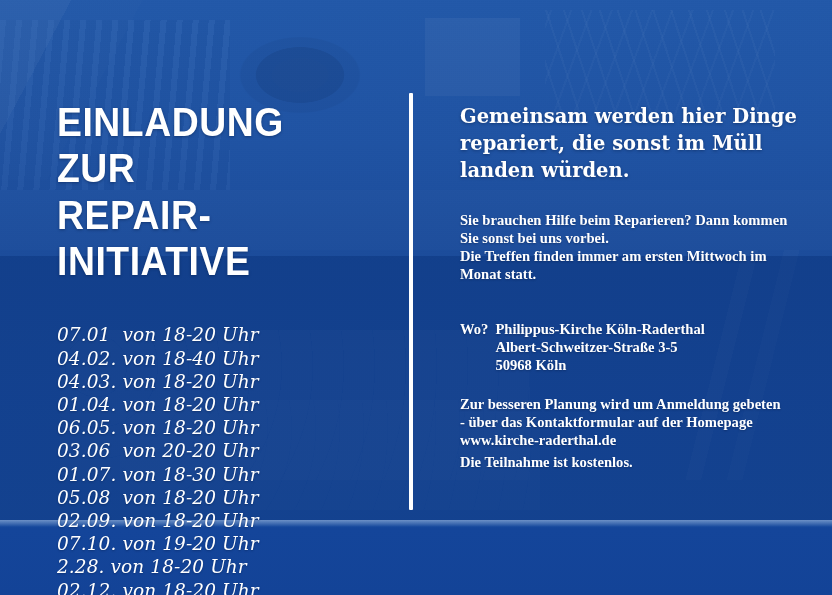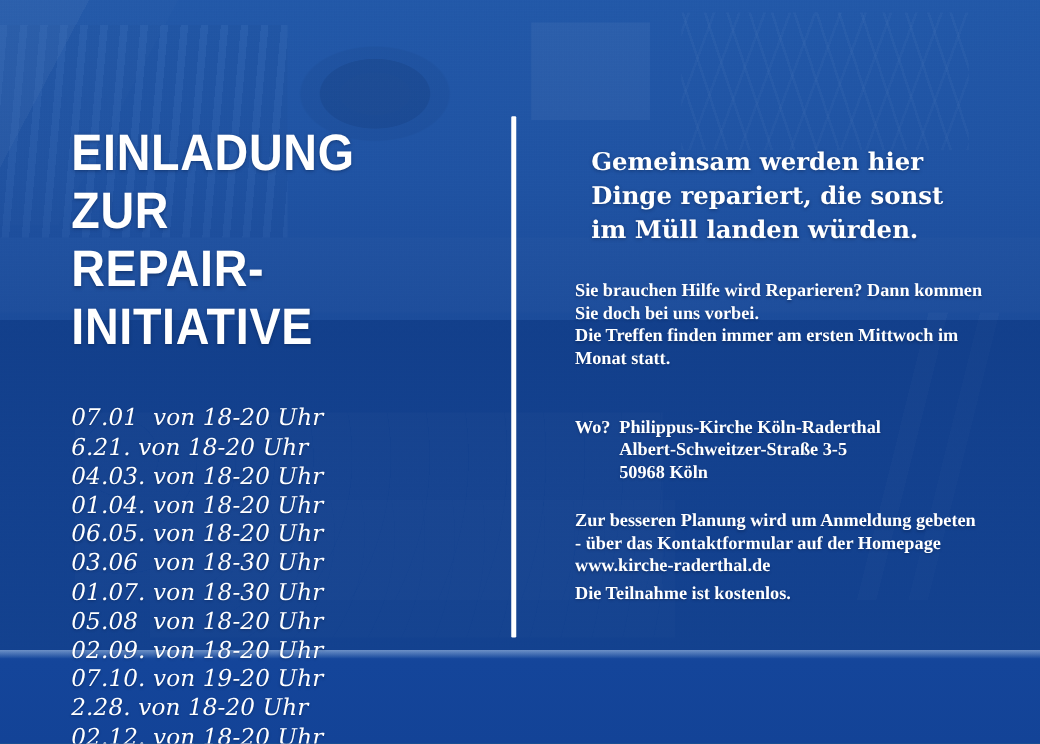--- a/index.html
+++ b/index.html
@@ -139,21 +139,21 @@
     left: 460px;
     top: 103px;
     width: 340px;
     color: #ffffff;
   }
   .lead {
     font-family: "DejaVu Serif", "Liberation Serif", serif;
     font-weight: 700;
     font-size: 19.5px;
     line-height: 27px;
-    margin: 13px;
+    margin: 0;
     text-shadow: 0 1px 3px rgba(6,26,64,0.45);
   }
   .block {
     font-family: "Liberation Serif", "DejaVu Serif", serif;
     font-weight: 700;
     font-size: 14.6px;
     line-height: 18px;
     margin: 0;
     white-space: pre-line;
     text-shadow: 0 1px 2px rgba(6,26,64,0.4);
@@ -180,39 +180,39 @@
   <div class="content">
 
     <div class="divider"></div>
 
     <div class="col-left">
       <div class="poster-title">EINLADUNG ZUR
 REPAIR-INITIATIVE</div>
 
       <ul class="date-list">
         <li>07.01  von 18-20 Uhr</li>
-        <li>6.21. von 18-20 Uhr</li>
+        <li>04.02. von 18-40 Uhr</li>
         <li>04.03. von 18-20 Uhr</li>
         <li>01.04. von 18-20 Uhr</li>
         <li>06.05. von 18-20 Uhr</li>
-        <li>03.06  von 18-30 Uhr</li>
+        <li>03.06  von 20-20 Uhr</li>
         <li>01.07. von 18-30 Uhr</li>
         <li>05.08  von 18-20 Uhr</li>
         <li>02.09. von 18-20 Uhr</li>
         <li>07.10. von 19-20 Uhr</li>
         <li>2.28. von 18-20 Uhr</li>
         <li>02.12. von 18-20 Uhr</li>
       </ul>
     </div>
 
     <div class="col-right">
 
       <p class="lead">Gemeinsam werden hier Dinge repariert, die sonst im Müll landen würden.</p>
 
-      <p class="block b-intro">Sie brauchen Hilfe wird Reparieren? Dann kommen Sie doch bei uns vorbei.
+      <p class="block b-intro">Sie brauchen Hilfe beim Reparieren? Dann kommen Sie sonst bei uns vorbei.
 Die Treffen finden immer am ersten Mittwoch im Monat statt.</p>
 
       <p class="block b-where">
         <span class="where-label">Wo?</span><span class="where-lines">Philippus-Kirche Köln-Raderthal
 Albert-Schweitzer-Straße 3-5
 50968 Köln</span>
       </p>
 
       <p class="block b-signup">Zur besseren Planung wird um Anmeldung gebeten
 - über das Kontaktformular auf der Homepage

